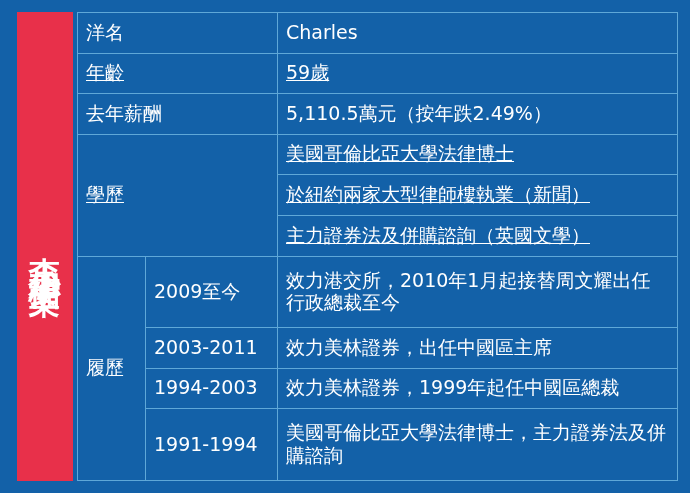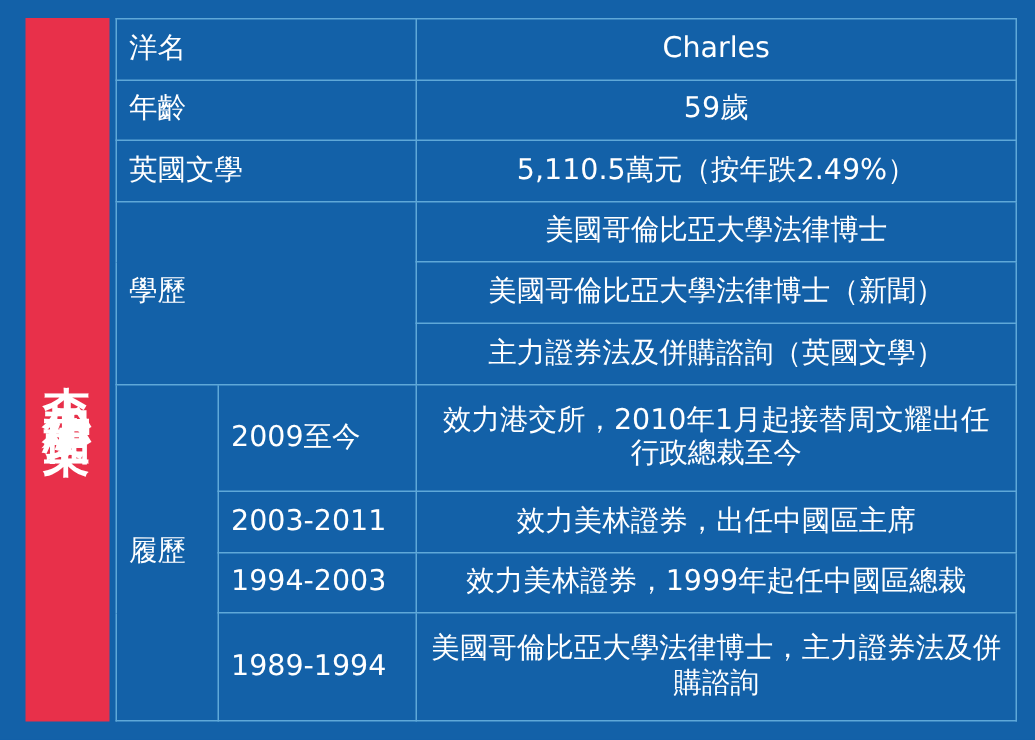--- a/index.html
+++ b/index.html
@@ -62,31 +62,30 @@
     vertical-align: middle;
     padding: 2px 8px 4px 8px;
     border: 1px solid #5fa8d8;
     font-size: 19px;
     line-height: 1.18;
     background: #1361a8;
   }
   td.lbl {
     font-size: 19px;
   }
-  td.light  { background: #0f82cc; }
+  td.light  { background: #0f82cc; text-decoration: underline; }
   td.dark   { background: #1361a8; }
 
   
   col.c-label  { width: 68px;  }
   col.c-sub    { width: 132px; }
   col.c-value  { width: 400px; }
 
   td.val {
     padding-left: 9px;
-    text-align: center;
   }
   td.period {
     text-align: left;
     padding-left: 10px;
     font-size: 19px;
     white-space: nowrap;
   }
   td.section-label {
     text-align: left;
     padding-left: 10px;
@@ -113,49 +112,49 @@
         <td class="lbl dark section-label" colspan="2">洋名</td>
         <td class="val dark">Charles</td>
       </tr>
 
       <tr>
         <td class="lbl light section-label" colspan="2">年齡</td>
         <td class="val light">59歲</td>
       </tr>
 
       <tr>
-        <td class="lbl dark section-label" colspan="2">英國文學</td>
+        <td class="lbl dark section-label" colspan="2">去年薪酬</td>
         <td class="val dark">5,110.5萬元（按年跌2.49%）</td>
       </tr>
 
       <tr>
         <td class="lbl light section-label" colspan="2" rowspan="3">學歷</td>
         <td class="val light">美國哥倫比亞大學法律博士</td>
       </tr>
       <tr>
-        <td class="val light">美國哥倫比亞大學法律博士（新聞）</td>
+        <td class="val light">於紐約兩家大型律師樓執業（新聞）</td>
       </tr>
       <tr>
         <td class="val light">主力證券法及併購諮詢（英國文學）</td>
       </tr>
 
       <tr>
         <td class="lbl dark section-label" rowspan="4">履歷</td>
         <td class="period dark">2009至今</td>
         <td class="val dark">效力港交所，2010年1月起接替周文耀出任行政總裁至今</td>
       </tr>
       <tr>
         <td class="period dark">2003-2011</td>
         <td class="val dark">效力美林證券，出任中國區主席</td>
       </tr>
       <tr>
         <td class="period dark">1994-2003</td>
         <td class="val dark">效力美林證券，1999年起任中國區總裁</td>
       </tr>
       <tr>
-        <td class="period dark">1989-1994</td>
+        <td class="period dark">1991-1994</td>
         <td class="val dark">美國哥倫比亞大學法律博士，主力證券法及併購諮詢</td>
       </tr>
 
     </tbody>
   </table>
 
 </div>
 
 </body></html>

